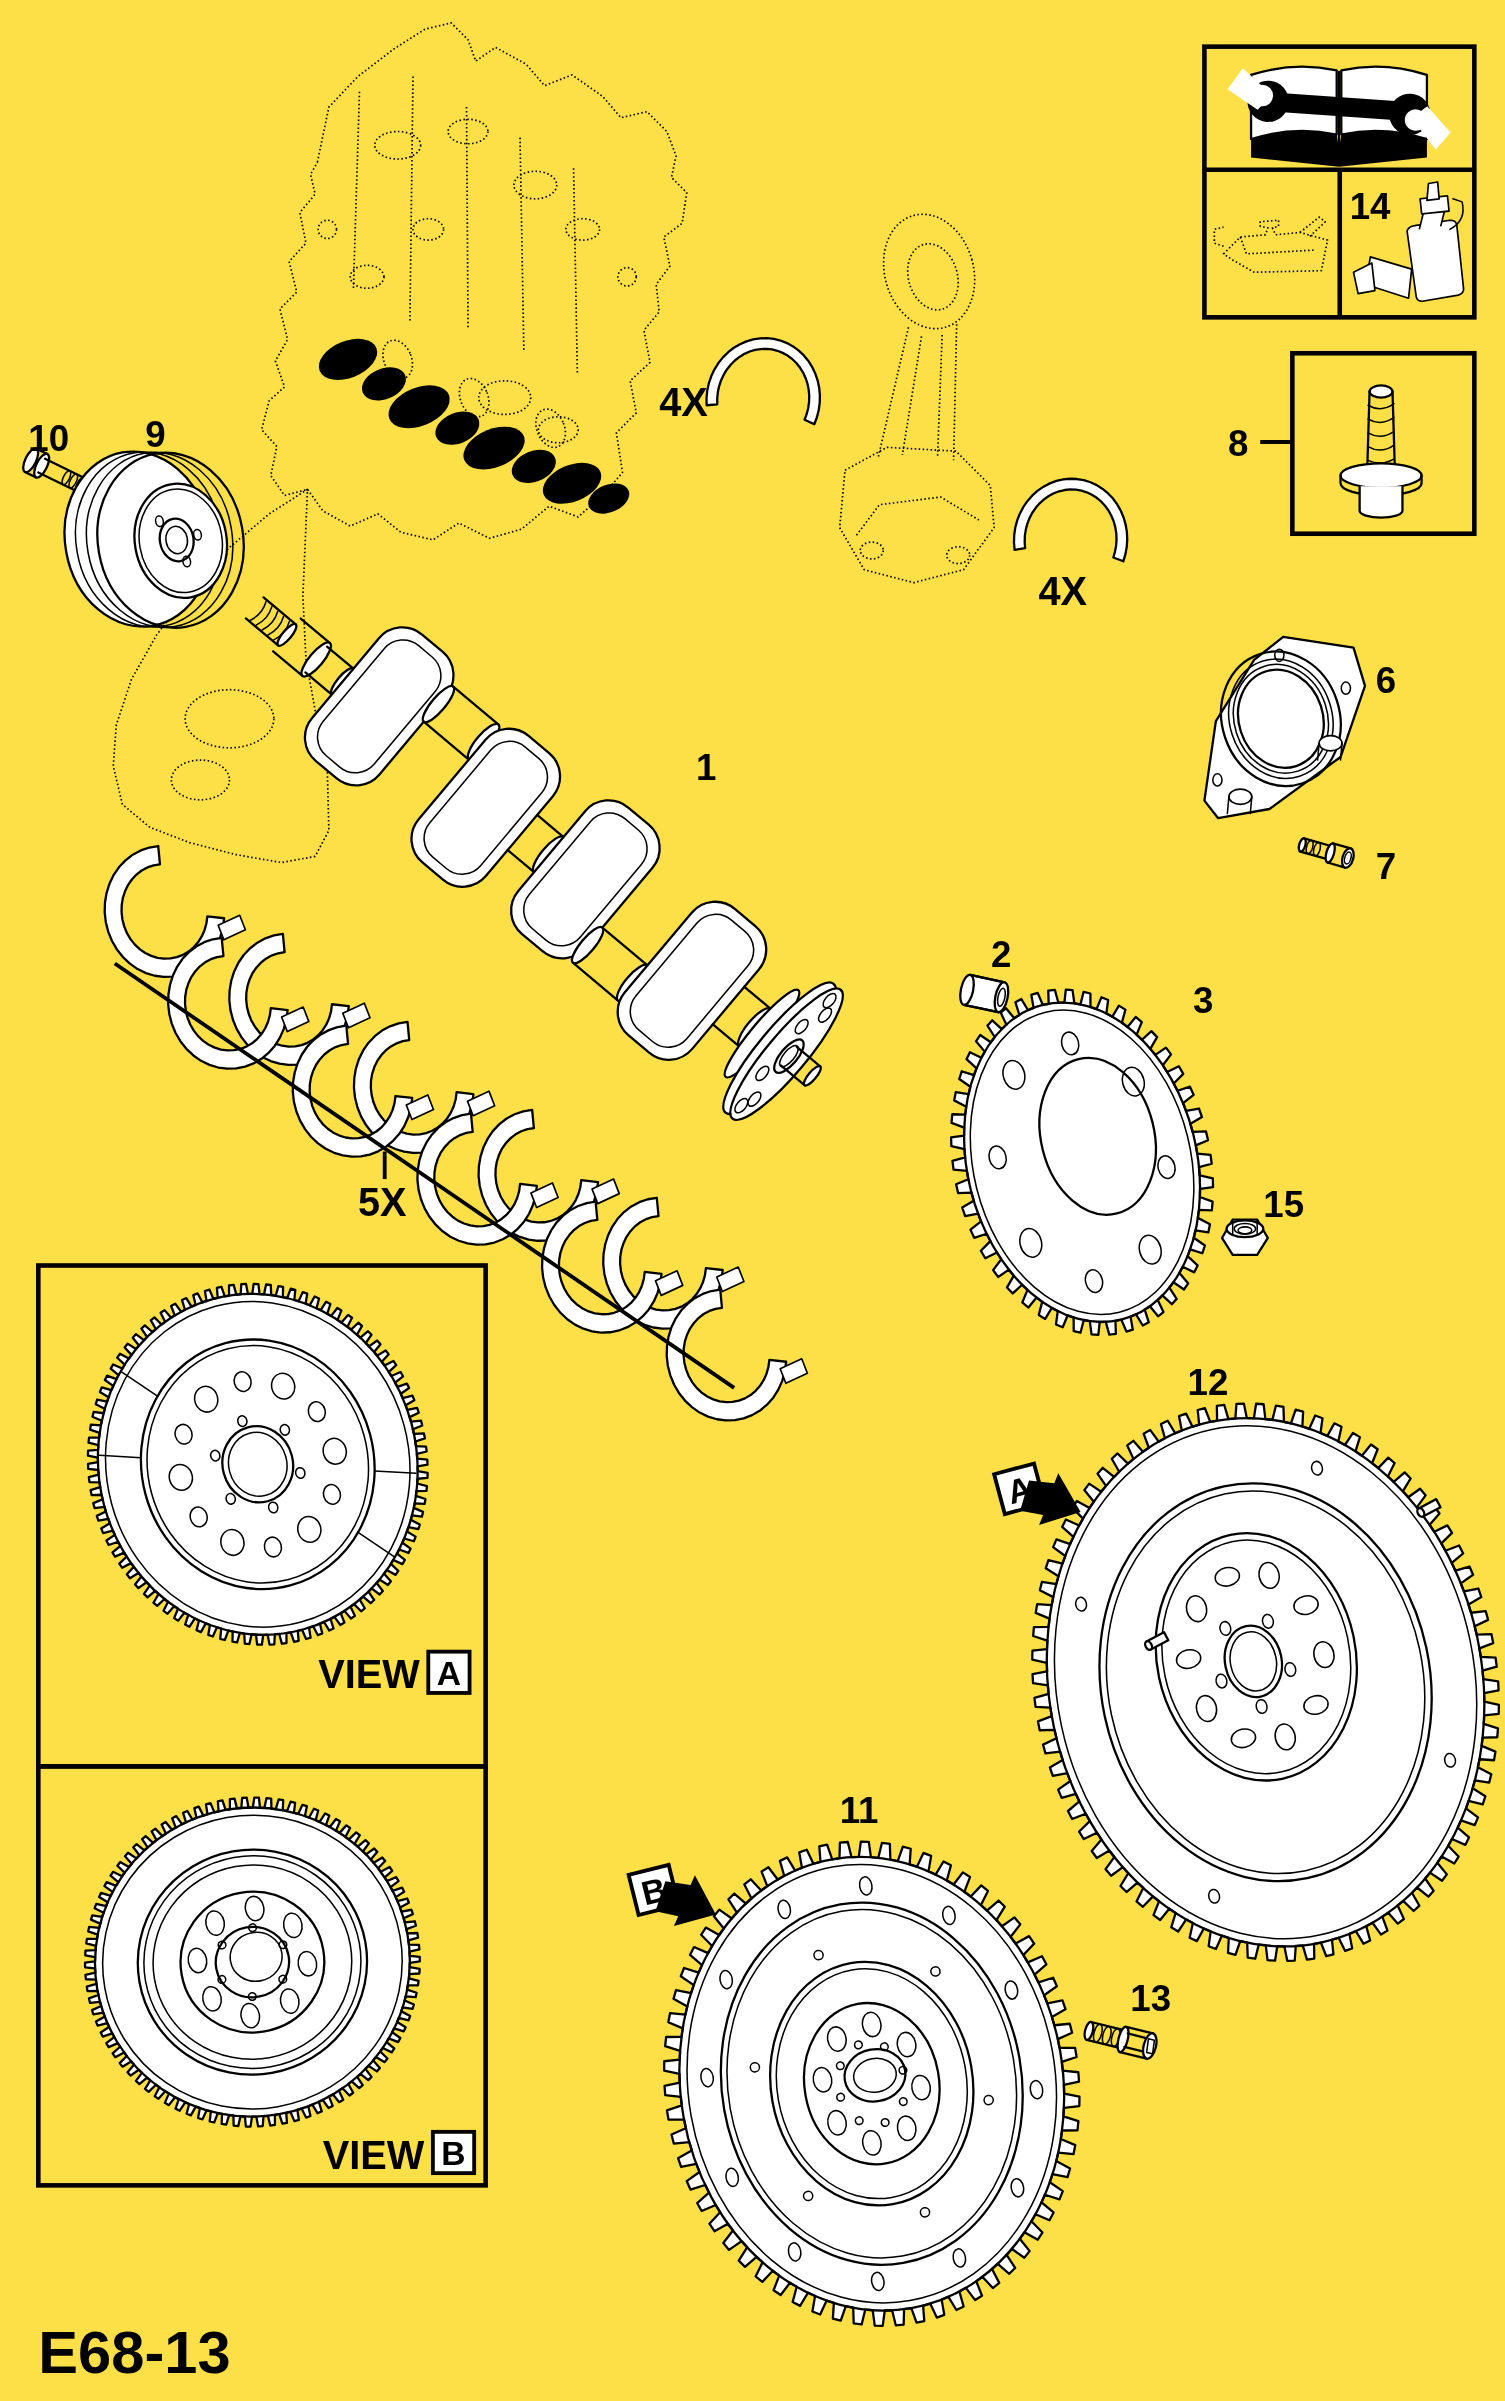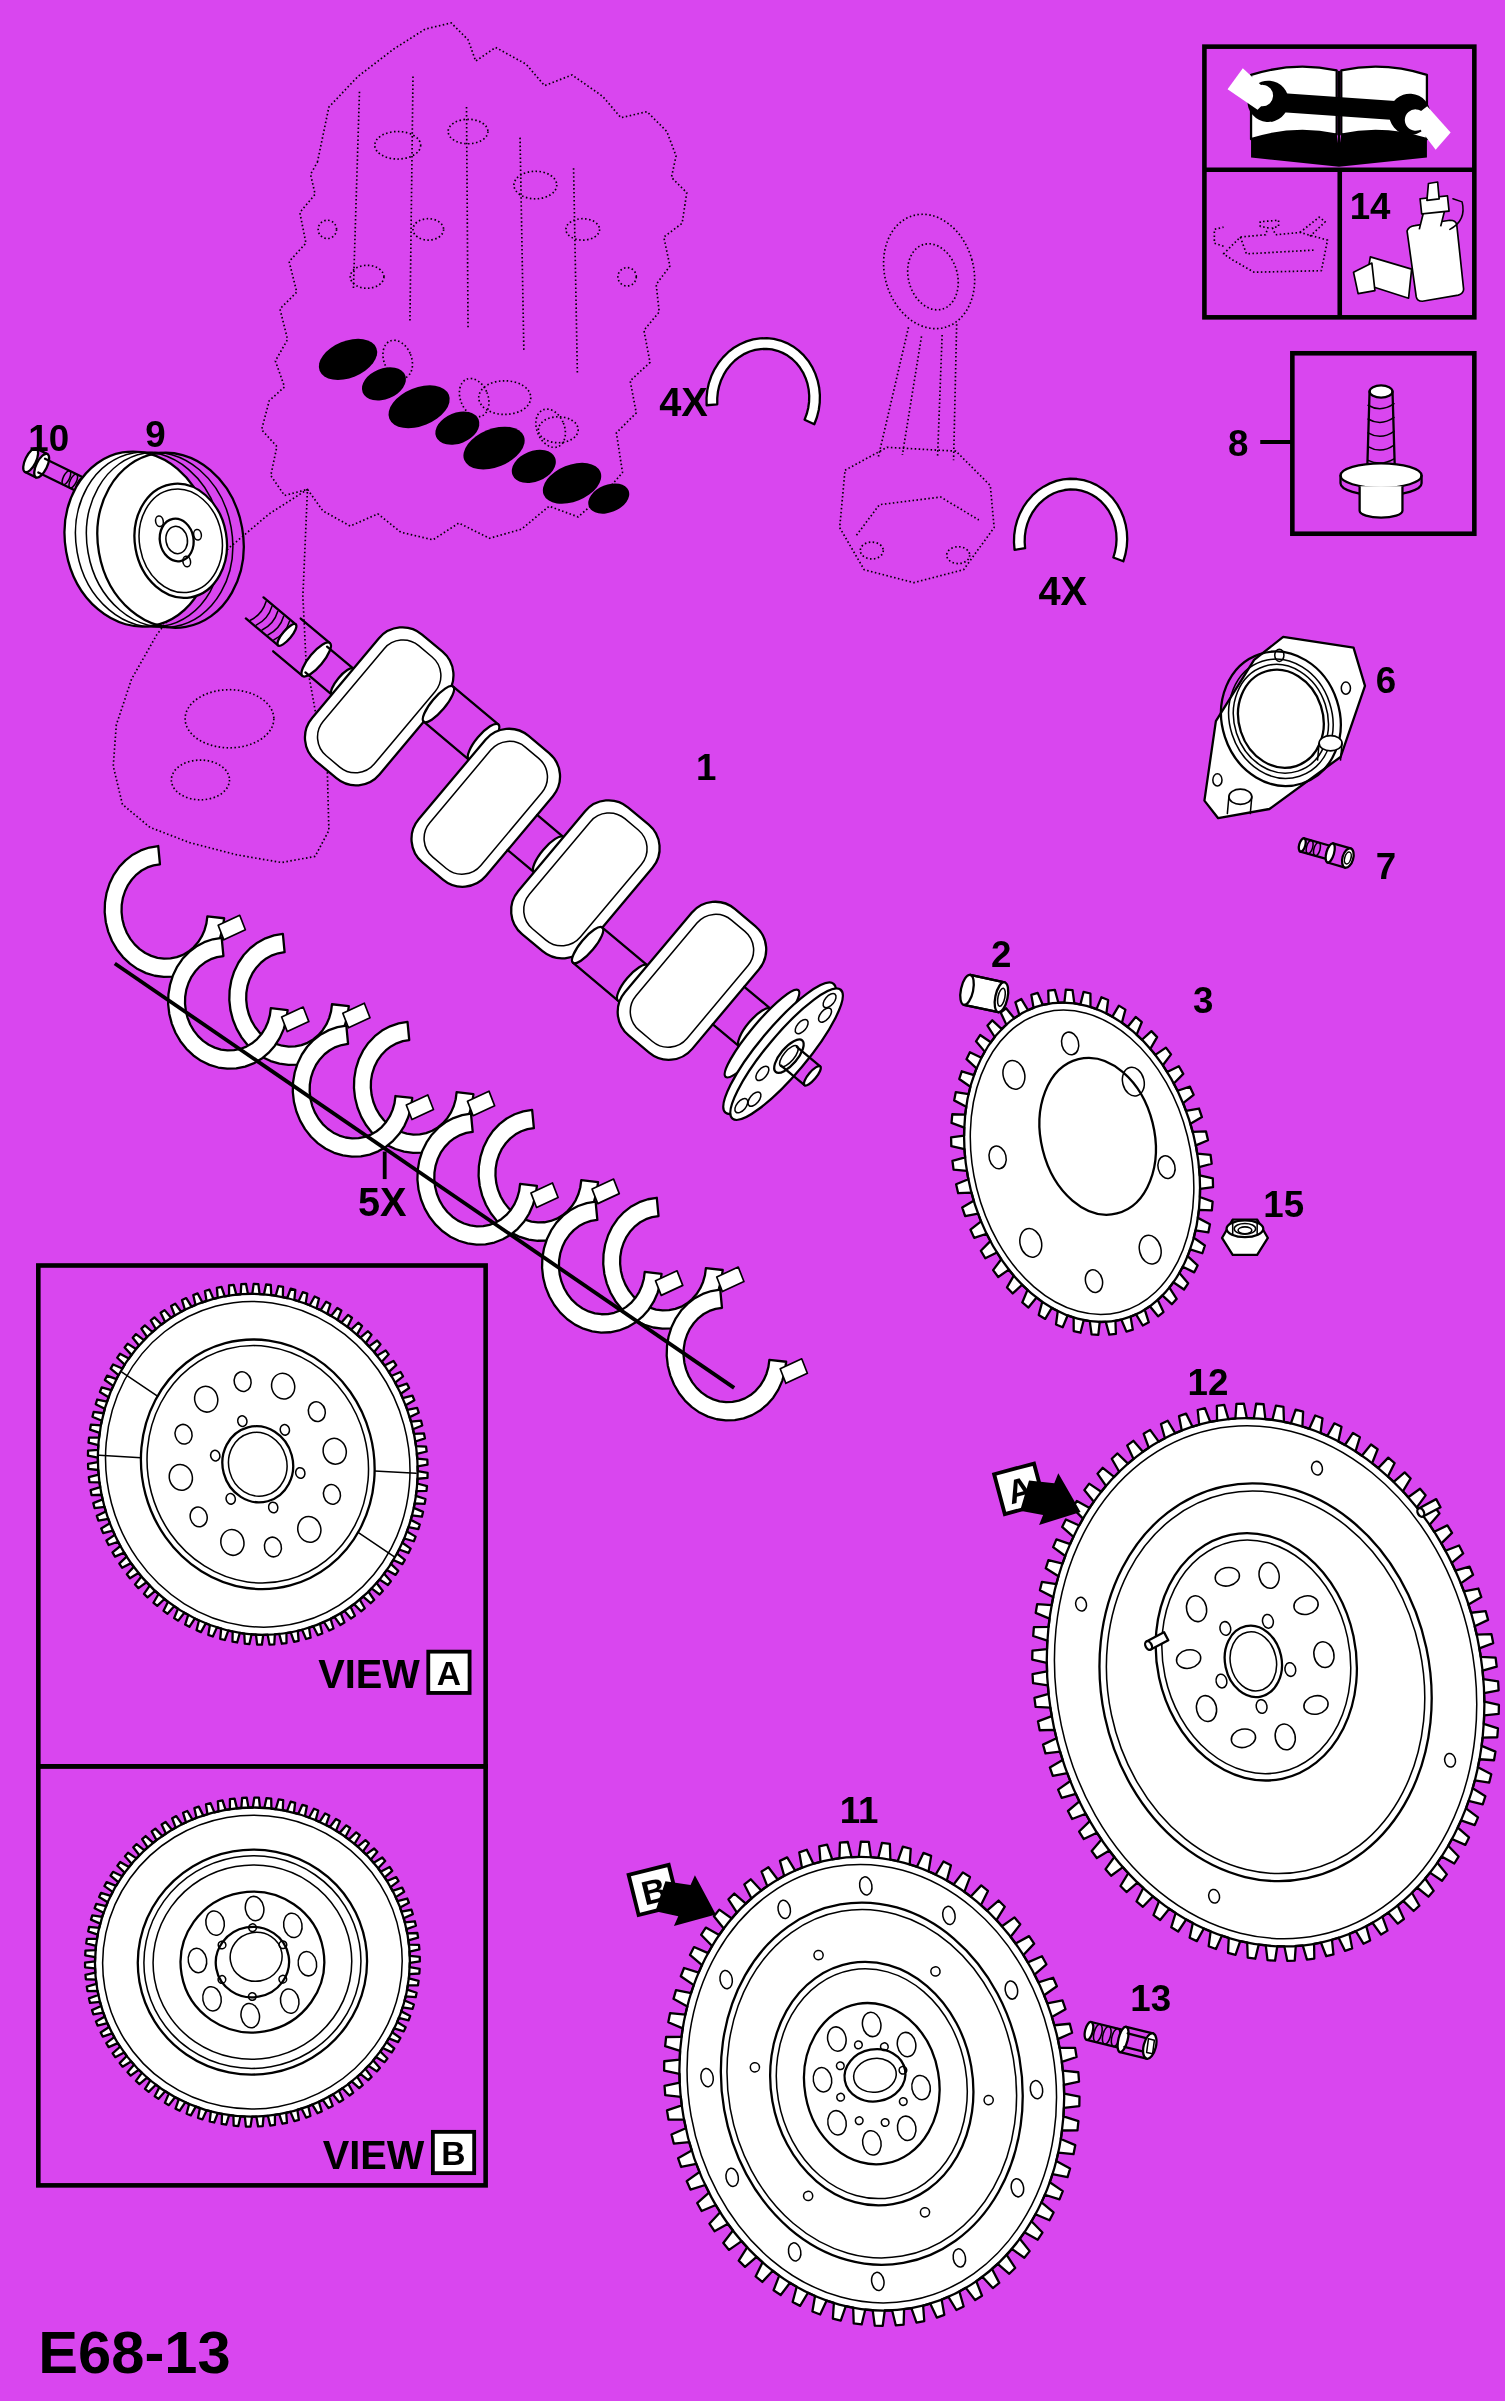--- a/index.html
+++ b/index.html
@@ -1,16 +1,16 @@
 <!DOCTYPE html>
 <html style="font-size:12.2px"><head>
 <meta charset="utf-8">
 <style>
   html,body{margin:0;padding:0;background:#fff;}
-  .page{position:relative;width:1505px;height:2401px;background:#d946ef;overflow:hidden;}
+  .page{position:relative;width:1505px;height:2401px;background:#fde047;overflow:hidden;}
   svg{display:block}
   .ln  {fill:none;stroke:#000;stroke-width:3;stroke-linejoin:round;stroke-linecap:round}
   .ln2 {fill:none;stroke:#000;stroke-width:2;stroke-linejoin:round;stroke-linecap:round}
   .lnw {fill:#fff;stroke:#000;stroke-width:3;stroke-linejoin:round}
   .lnw2{fill:#fff;stroke:#000;stroke-width:2.2;stroke-linejoin:round}
   .dot {fill:none;stroke:#000;stroke-width:2.2;stroke-dasharray:2 3.2;stroke-linejoin:round}
   .blk {fill:#000;stroke:none}
   .wht {fill:#fff;stroke:none}
   .box {fill:none;stroke:#000;stroke-width:6}
   .box2{fill:#fff;stroke:#000;stroke-width:5}

